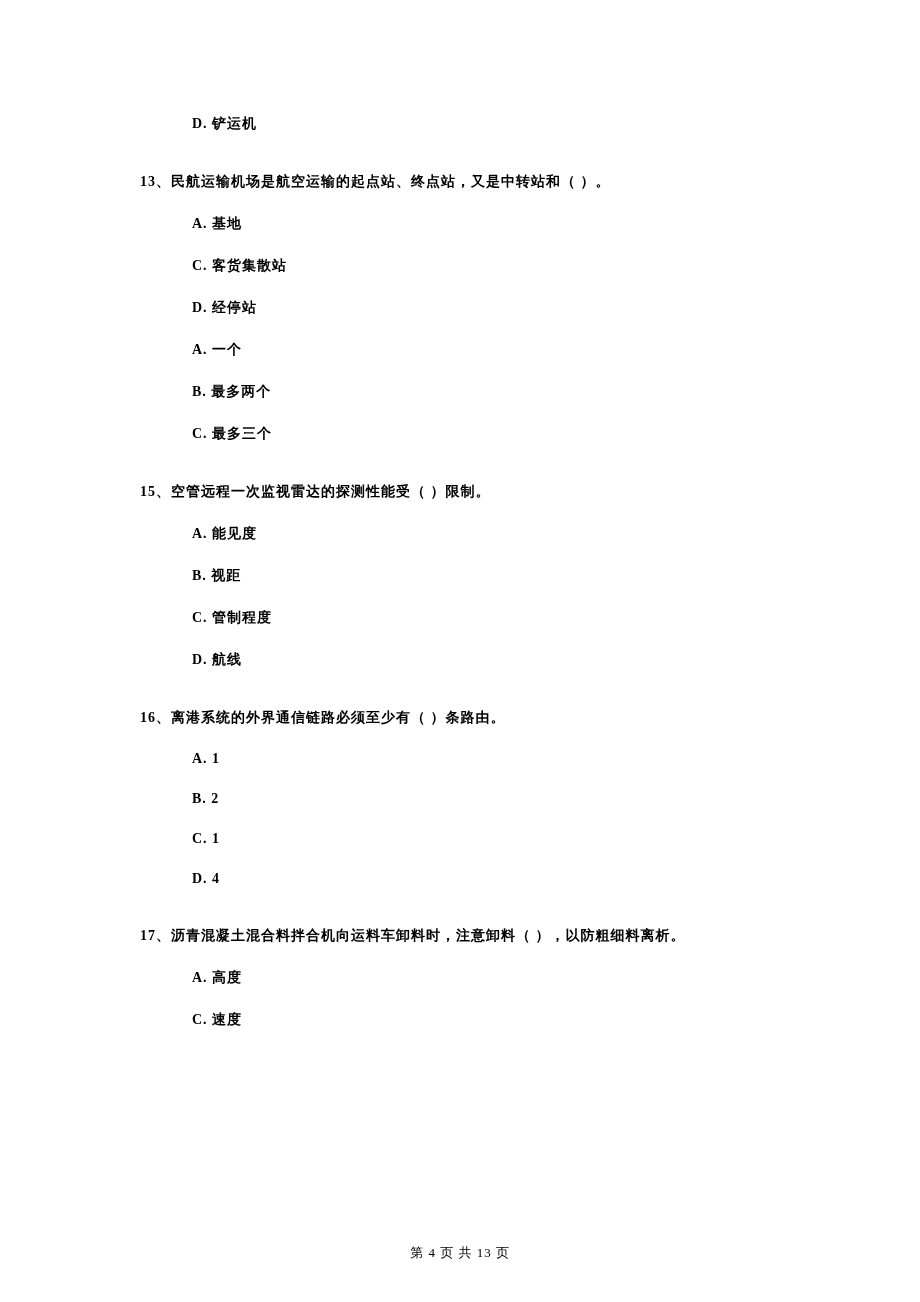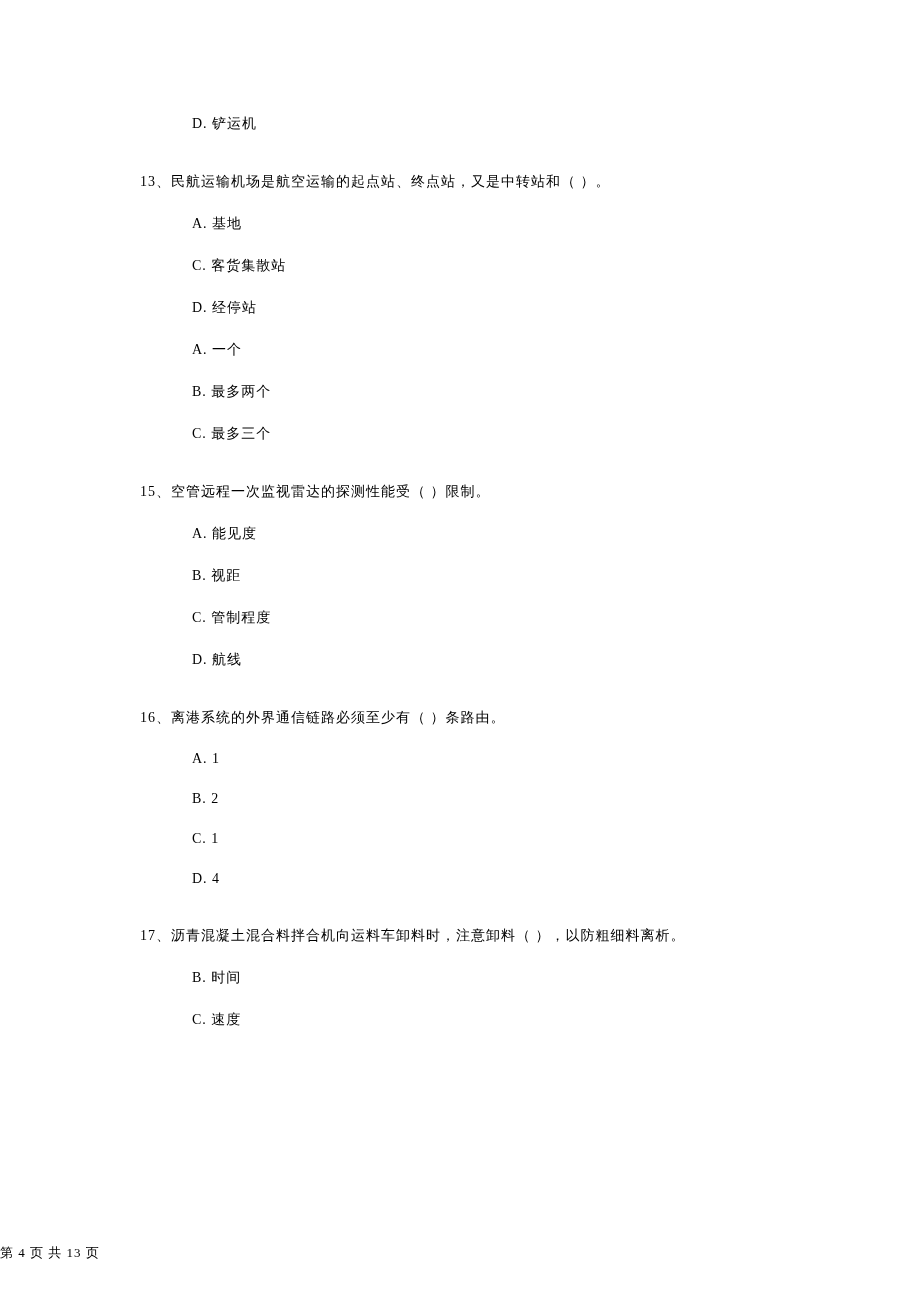--- a/index.html
+++ b/index.html
@@ -10,36 +10,38 @@
     font-size: 14px;
     color: #000000;
     width: 920px;
     height: 1302px;
     position: relative;
     box-sizing: border-box;
   }
   .page {
     padding: 115px 140px 0 140px;
     box-sizing: border-box;
+    font-weight: bold;
   }
   .option {
     margin-left: 52px;
     margin-bottom: 24px;
     letter-spacing: 1px;
   }
   .question {
     margin-bottom: 24px;
     letter-spacing: 1px;
     margin-top: 40px;
   }
   .footer {
     position: absolute;
     bottom: 40px;
     left: 0;
     right: 0;
+    text-align: center;
     font-size: 13px;
     letter-spacing: 1px;
   }
 </style>
 </head>
 <body>
 
 <div class="page">
 
   <div class="option">D.  铲运机</div>
@@ -59,18 +61,18 @@
   <div class="option">C.  管制程度</div>
   <div class="option">D.  航线</div>
 
   <div class="question">16、离港系统的外界通信链路必须至少有（    ）条路由。</div>
   <div class="option">A.  1</div>
   <div class="option">B.  2</div>
   <div class="option">C.  1</div>
   <div class="option">D.  4</div>
 
   <div class="question">17、沥青混凝土混合料拌合机向运料车卸料时，注意卸料（    ），以防粗细料离析。</div>
-  <div class="option">B.  时间</div>
+  <div class="option">A.  高度</div>
   <div class="option">C.  速度</div>
 
 </div>
 
 <div class="footer">第 4 页 共 13 页</div>
 
 </body></html>

